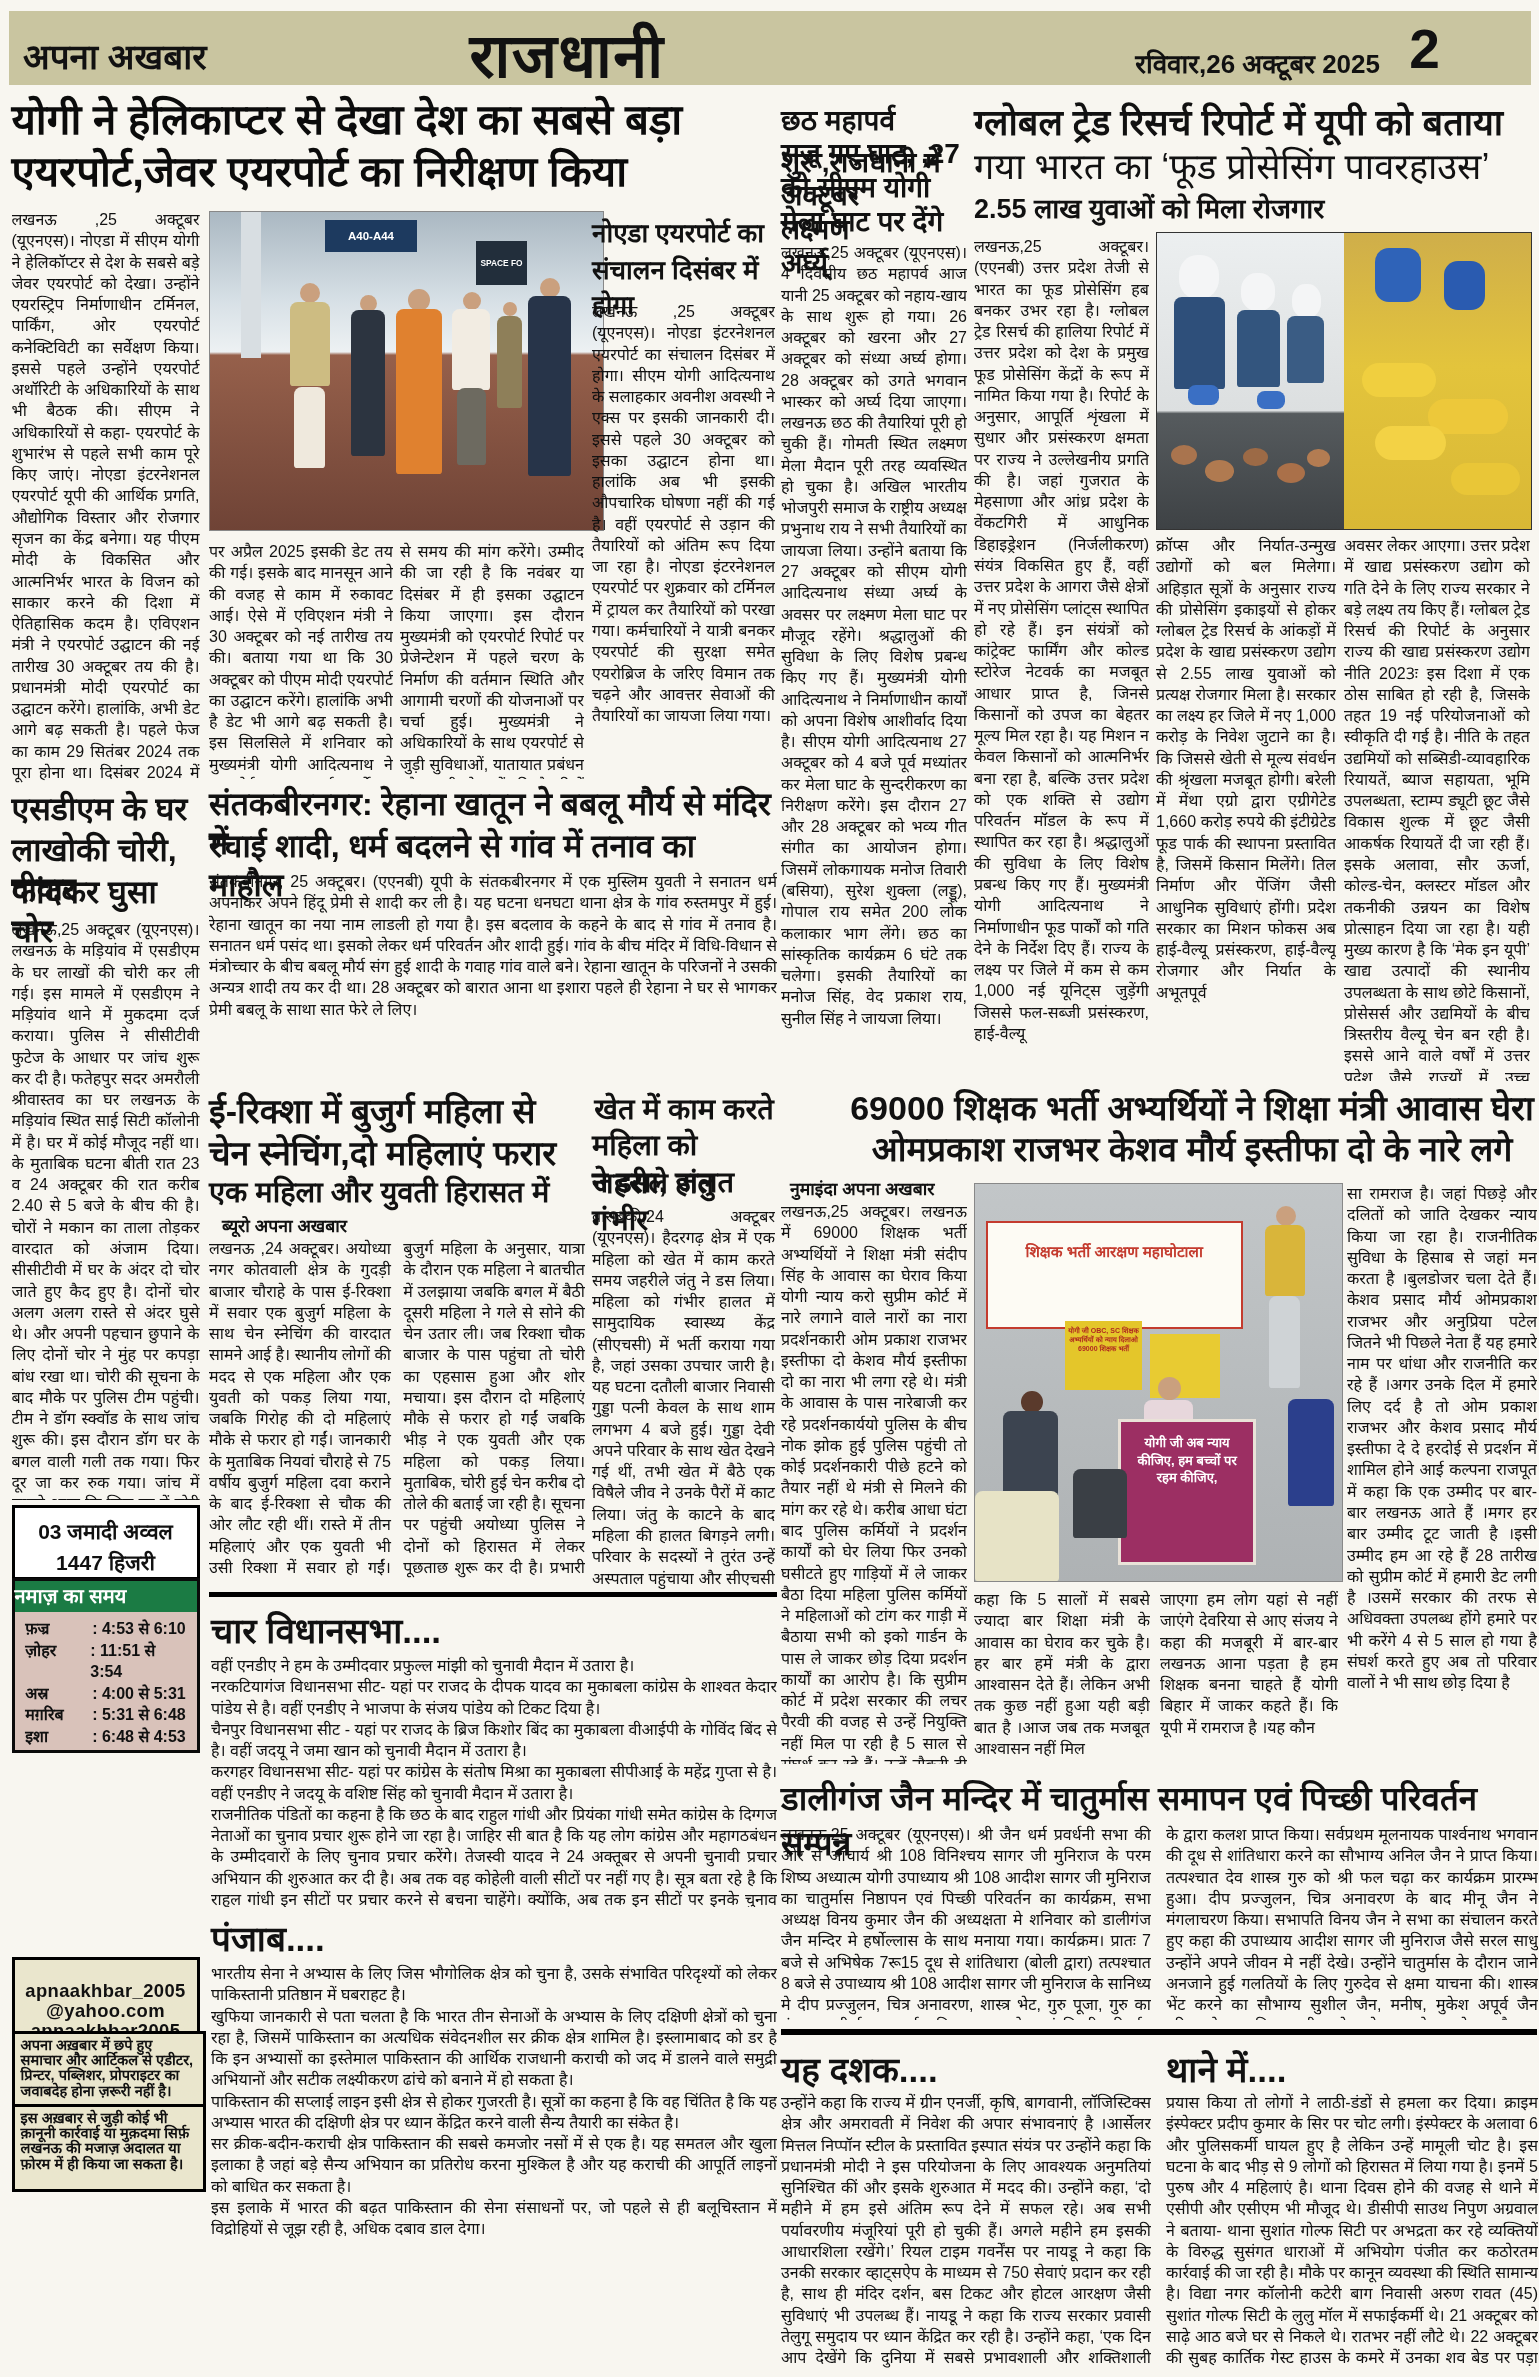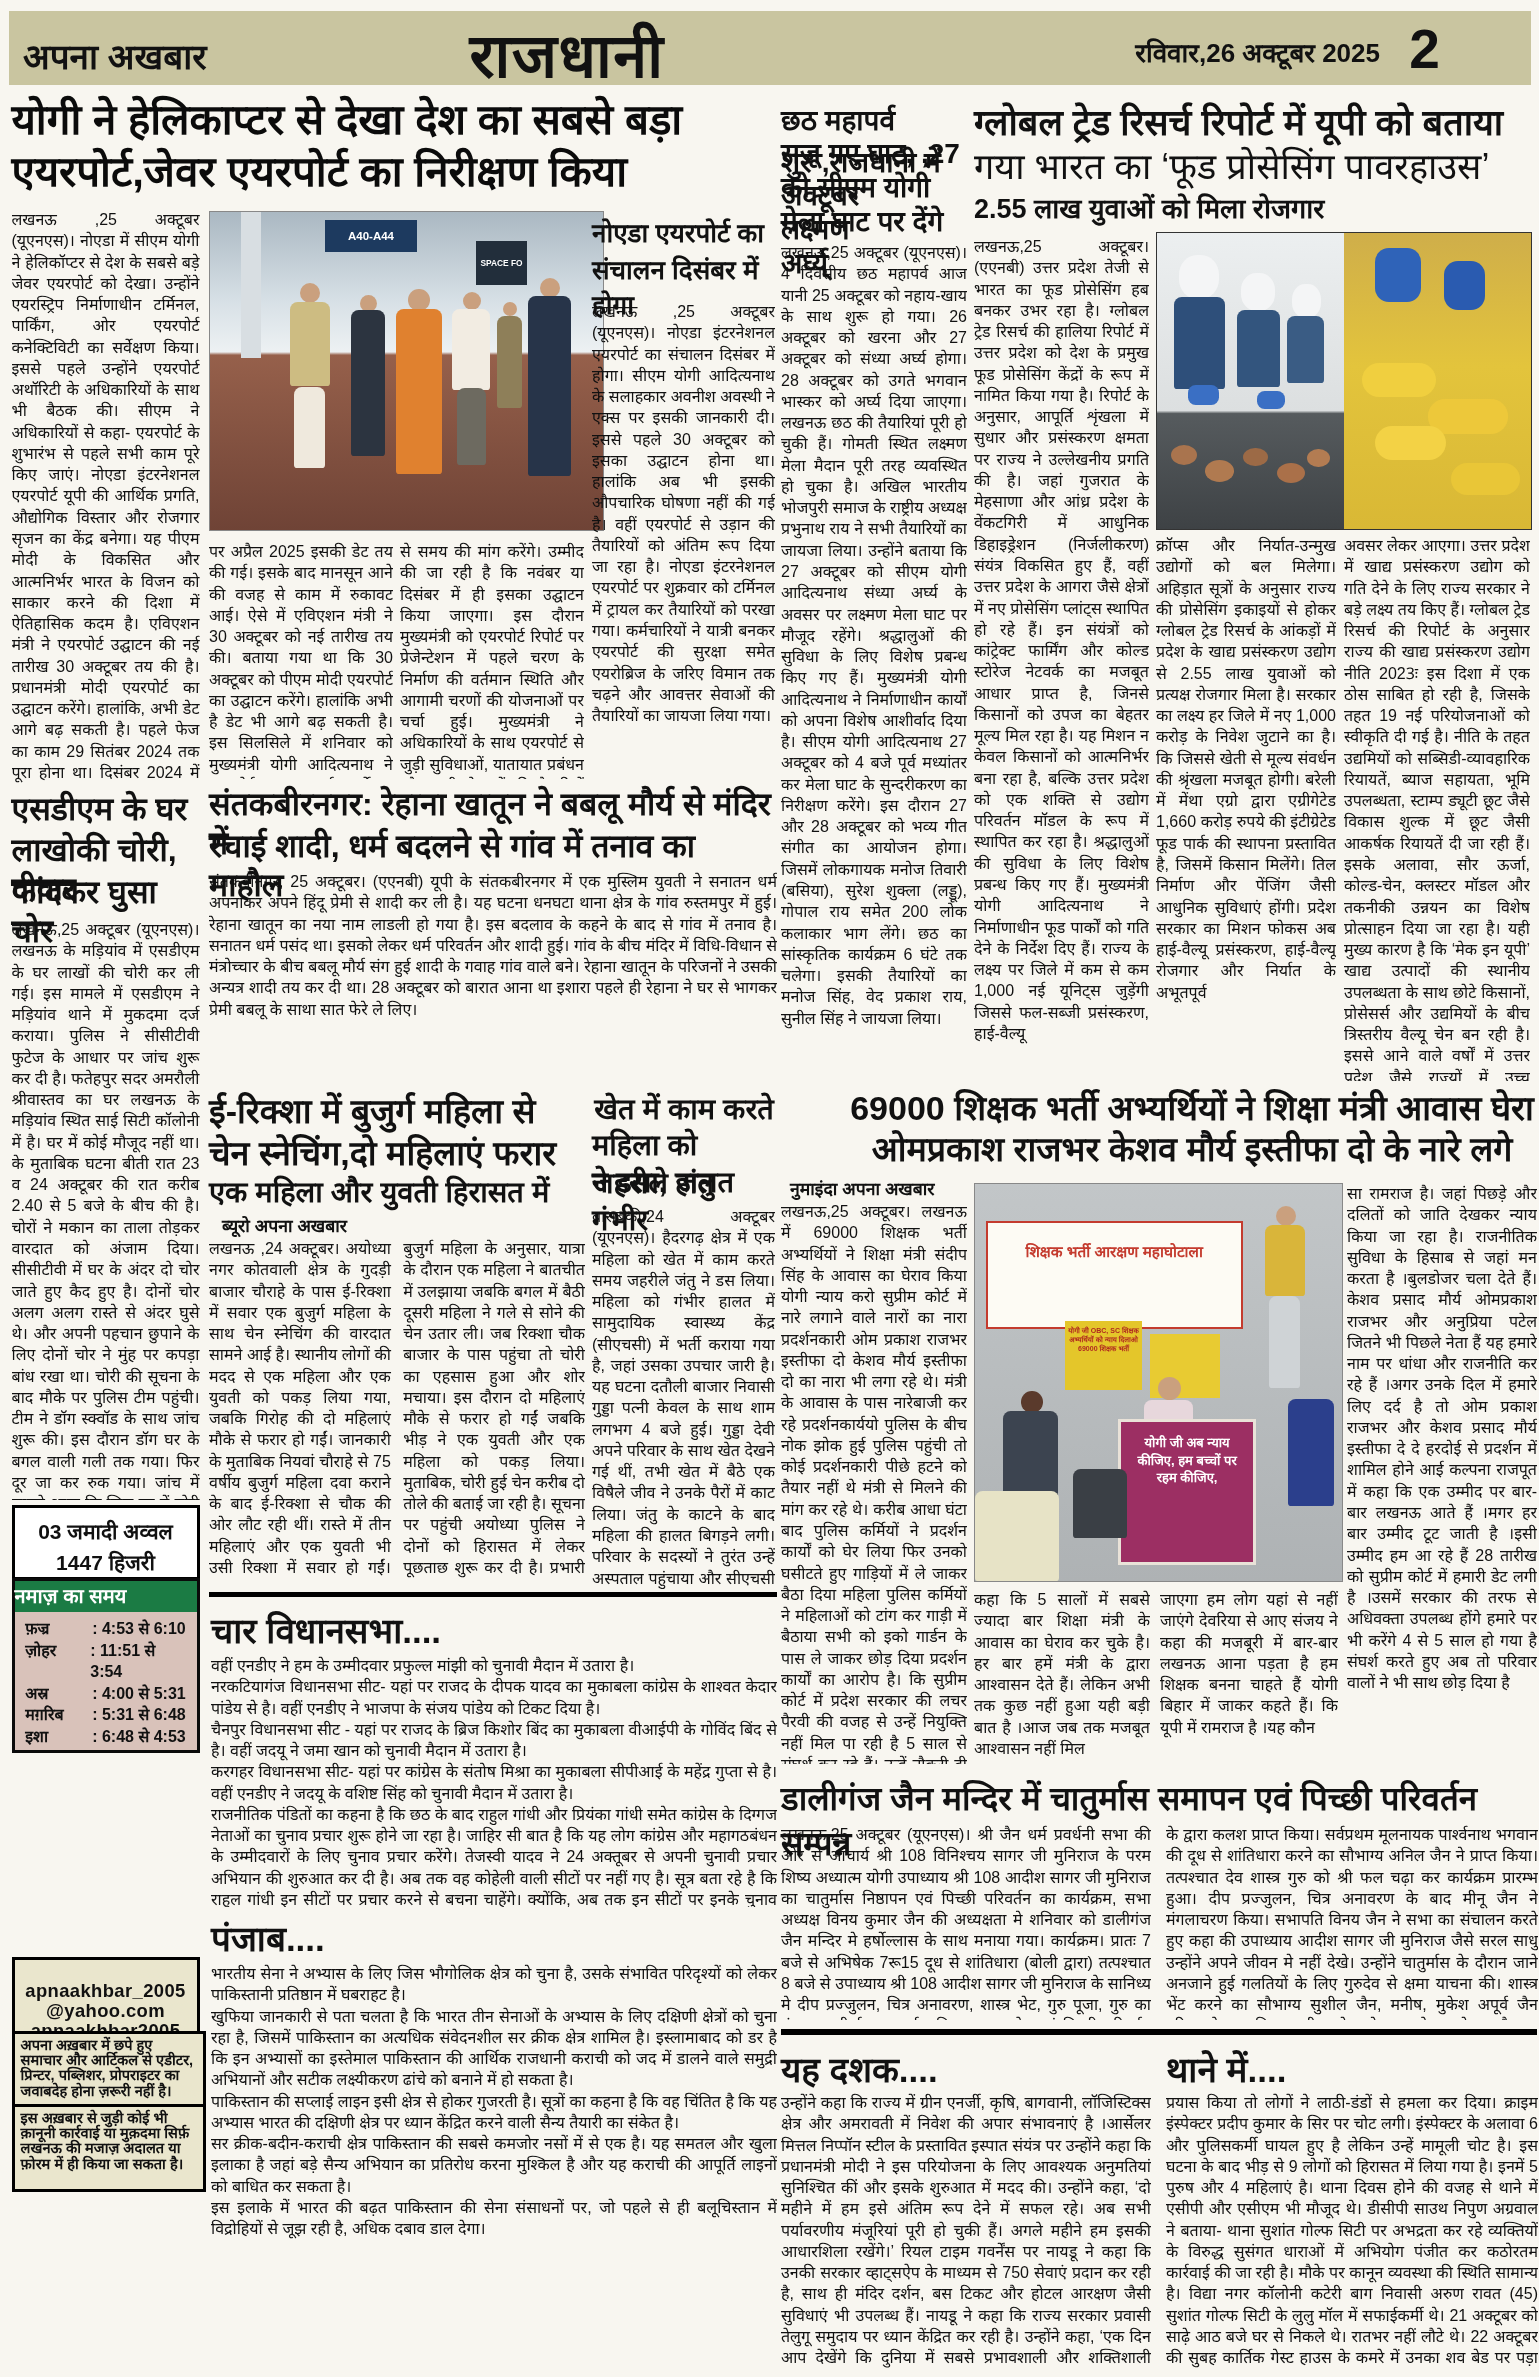--- a/index.html
+++ b/index.html
@@ -3,21 +3,21 @@
 <meta charset="utf-8">
 <style>
   html,body{margin:0;padding:0;background:#e9e7df;}
   .page{position:relative;width:1540px;height:2377px;background:#f8f6f0;
         font-family:"Liberation Sans","DejaVu Sans",sans-serif;color:#111;overflow:hidden;}
   .abs{position:absolute;}
   
   .masthead-band{background:#c9c5a0;}
   .brand{font-size:35px;font-weight:bold;}
   .paper-title{font-size:61px;font-weight:bold;letter-spacing:1.5px;}
-  .issue-date{font-size:26px;font-weight:bold;}
+  .issue-date{font-size:26px;font-weight:bold;margin-top:11px;}
   .page-num{font-size:55px;font-weight:bold;}
   
   .h-main{font-size:42px;font-weight:bold;line-height:1.22;color:#0b0b0b;}
   .h-col{font-size:32px;font-weight:bold;line-height:1.23;}
   .h-mid{font-size:31px;font-weight:bold;line-height:1.3;}
   .h-sub{font-size:26px;font-weight:bold;line-height:1.35;}
   .h-sec{font-size:35px;font-weight:bold;}
   .h-small{font-size:28px;font-weight:bold;line-height:1.5;}
   
   .body-txt{font-size:16px;line-height:1.33;text-align:justify;overflow:hidden;}

